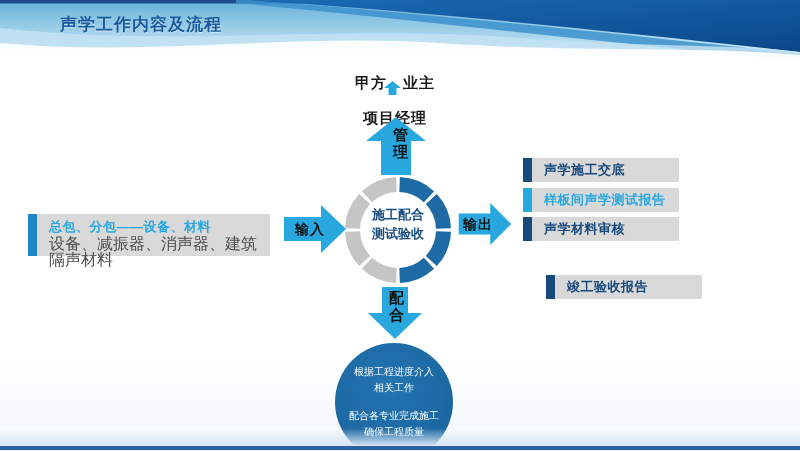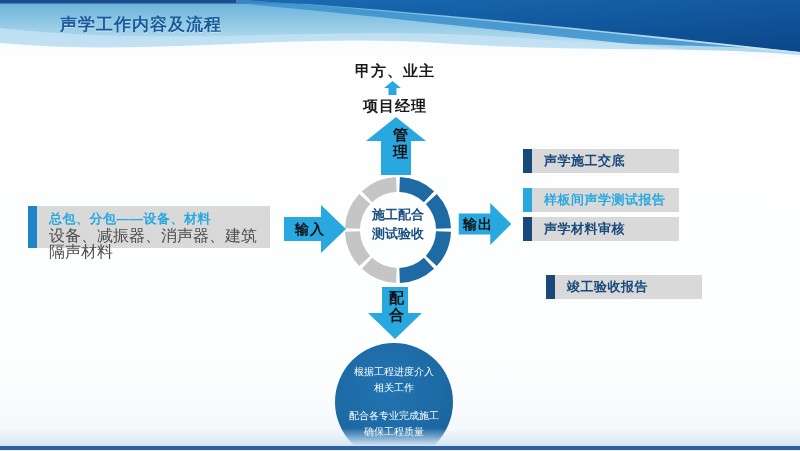--- a/index.html
+++ b/index.html
@@ -10,32 +10,32 @@
   
   .header { position:absolute; left:0; top:0; width:716px; height:57px; }
   .header svg { position:absolute; left:0; top:0; }
   .title { position:absolute; left:60px; top:13px; font-size:17px; font-weight:bold; color:#185a9b;
            text-shadow:0 1px 0 rgba(255,255,255,.45); letter-spacing:1px; }
 
   
   .abs { position:absolute; }
   .ctext { text-align:center; }
 
-  .flow-label { font-size:15px; font-weight:600; color:#1a1a1a; letter-spacing:1px; }
+  .flow-label { font-size:15px; font-weight:600; color:#1a1a1a; letter-spacing:1px;margin-top:12px; }
 
   
   .vlabel { position:absolute; width:17px; font-size:15px; font-weight:bold; color:#111;
             line-height:17px; word-break:break-all; text-align:center; }
 
   
   .ring-text { position:absolute; left:343px; top:205px; width:110px; text-align:center;
                font-size:13px; font-weight:bold; color:#1b4f80; line-height:19px; }
 
   
-  .input-box { position:absolute; left:28px; top:206px; width:242px; height:42px; background:#d9d9d9;
+  .input-box { position:absolute; left:28px; top:214px; width:242px; height:42px; background:#d9d9d9;
                border-left:9px solid #1d86c8; padding:5px 0 0 12px; }
   .input-box .l1 { font-size:13px; font-weight:bold; color:#29a8e0; line-height:16px; letter-spacing:.5px; }
   .input-box .l2 { font-size:16px; color:#4d4d4d; line-height:16px; margin-top:1px; }
 
   
   .out-item { position:absolute; left:523px; width:156px; height:24px; background:#d9d9d9;
               display:flex; align-items:center; font-size:13px; font-weight:bold; padding-left:12px;
               border-left:9px solid; letter-spacing:.5px; }
   .out-item.navy { border-left-color:#17497c; color:#17497c; }
   .out-item.cyan { border-left-color:#29a8e0; color:#29a8e0; }
@@ -126,21 +126,21 @@
   <svg class="abs" style="left:284px;top:205px;" width="62" height="48" viewBox="0 0 62 48">
     <polygon points="0,12 37,12 37,0 62,24 37,48 37,36 0,36" fill="#29a8e0"></polygon>
   </svg>
   <div class="hlabel" style="left:288px;top:221px;width:44px;text-align:center;">输入</div>
 
   <svg class="abs" style="left:456px;top:203px;" width="58" height="42" viewBox="0 0 60 48">
     <polygon points="0,12 36,12 36,0 60,24 36,48 36,36 0,36" fill="#29a8e0"></polygon>
   </svg>
   <div class="hlabel" style="left:458px;top:216px;width:40px;text-align:center;">输出</div>
 
-  <div class="out-item navy" style="top:149px;">
+  <div class="out-item navy" style="top:158px;">
     <span>声学施工交底</span>
   </div>
   <div class="out-item cyan" style="top:188px;">
     <span>样板间声学测试报告</span>
   </div>
   <div class="out-item navy" style="top:217px;">
     <span>声学材料审核</span>
   </div>
   <div class="out-item navy" style="top:275px;margin-left:23px;">
     <span>竣工验收报告</span>

